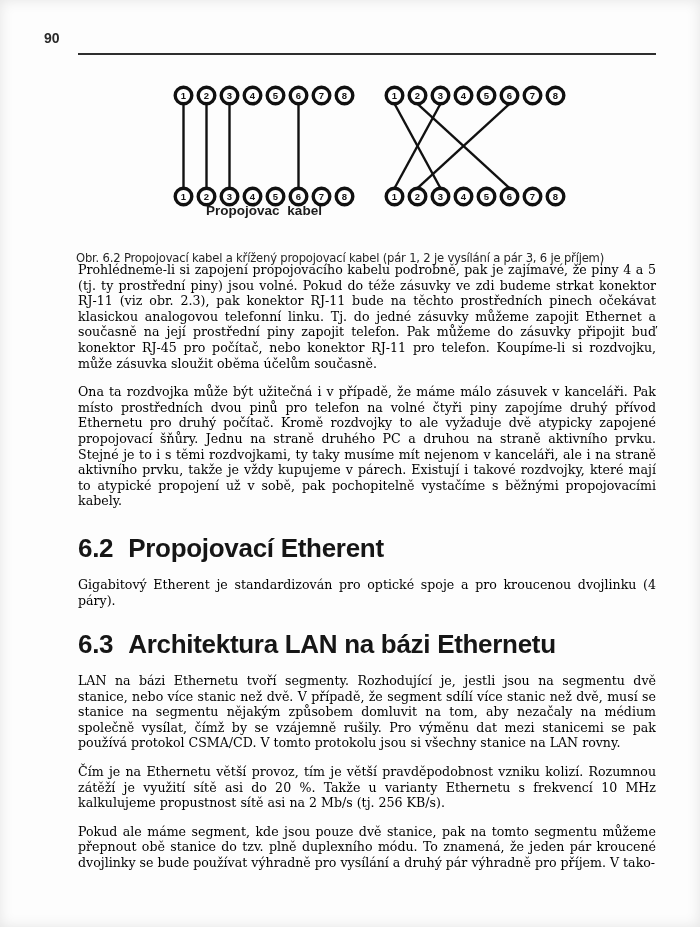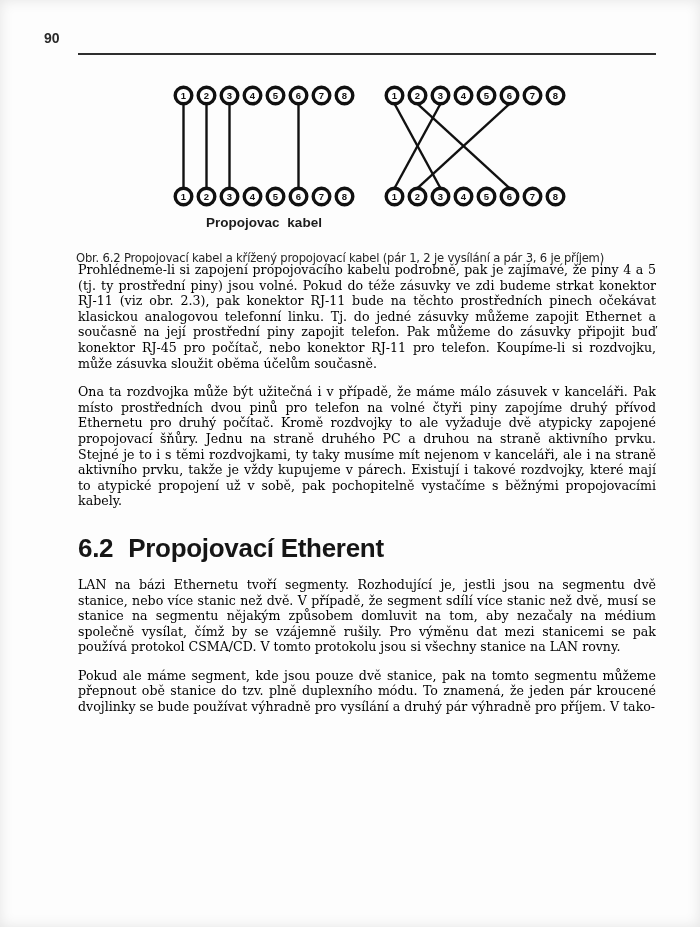--- a/index.html
+++ b/index.html
@@ -35,21 +35,21 @@
   
   .diagram{position:absolute;}
   .diagram-left{left:172px;top:84px;}
   .diagram-right{left:383px;top:84px;}
   .fig-label{
     position:absolute;width:184px;text-align:center;
     font-family:"Liberation Sans", sans-serif;
     font-weight:bold;font-size:13.5px;color:#1c1c1c;
     line-height:17px;word-spacing:4px;
   }
-  .fig-label-left{left:172px;top:214px;}
+  .fig-label-left{left:172px;top:202px;}
   .fig-label-right{left:383px;top:206px;}
   .fig-caption{
     position:absolute;left:76px;top:251px;width:582px;
     font-family:"DejaVu Sans", sans-serif;
     font-size:11.6px;color:#262626;letter-spacing:-0.2px;
     white-space:nowrap;
   }
   
   .body-col{
     position:absolute;left:78px;top:262px;width:578px;
@@ -159,18 +159,23 @@
 
   <div class="fig-caption">Obr. 6.2 Propojovací kabel a křížený propojovací kabel (pár 1, 2 je vysílání a pár 3, 6 je příjem)</div>
 
   <div class="body-col">
     <p>Prohlédneme-li si zapojení propojovacího kabelu podrobně, pak je zajímavé, že piny 4 a 5 (tj. ty prostřední piny) jsou volné. Pokud do téže zásuvky ve zdi budeme strkat konektor RJ-11 (viz obr. 2.3), pak konektor RJ-11 bude na těchto prostředních pinech očekávat klasickou analogovou telefonní linku. Tj. do jedné zásuvky můžeme zapojit Ethernet a současně na její prostřední piny zapojit telefon. Pak můžeme do zásuvky připojit buď konektor RJ-45 pro počítač, nebo konektor RJ-11 pro telefon. Koupíme-li si rozdvojku, může zásuvka sloužit oběma účelům současně.</p>
     <p>Ona ta rozdvojka může být užitečná i v případě, že máme málo zásuvek v kanceláři. Pak místo prostředních dvou pinů pro telefon na volné čtyři piny zapojíme druhý přívod Ethernetu pro druhý počítač. Kromě rozdvojky to ale vyžaduje dvě atypicky zapojené propojovací šňůry. Jednu na straně druhého PC a druhou na straně aktivního prvku. Stejné je to i s těmi rozdvojkami, ty taky musíme mít nejenom v kanceláři, ale i na straně aktivního prvku, takže je vždy kupujeme v párech. Existují i takové rozdvojky, které mají to atypické propojení už v sobě, pak pochopitelně vystačíme s běžnými propojovacími kabely.</p>
 
     <h2 class="section">
       <span class="sec-num">6.2</span><span>Propojovací Etherent</span>
     </h2>
+    <p>Gigabitový Etherent je standardizován pro optické spoje a pro kroucenou dvojlinku (4 páry).</p>
 
+    <h2 class="section h63">
+      <span class="sec-num">6.3</span><span>Architektura LAN na bázi Ethernetu</span>
+    </h2>
     <p>LAN na bázi Ethernetu tvoří segmenty. Rozhodující je, jestli jsou na segmentu dvě stanice, nebo více stanic než dvě. V případě, že segment sdílí více stanic než dvě, musí se stanice na segmentu nějakým způsobem domluvit na tom, aby nezačaly na médium společně vysílat, čímž by se vzájemně rušily. Pro výměnu dat mezi stanicemi se pak používá protokol CSMA/CD. V tomto protokolu jsou si všechny stanice na LAN rovny.</p>
+    <p>Čím je na Ethernetu větší provoz, tím je větší pravděpodobnost vzniku kolizí. Rozumnou zátěží je využití sítě asi do 20 %. Takže u varianty Ethernetu s frekvencí 10 MHz kalkulujeme propustnost sítě asi na 2 Mb/s (tj. 256 KB/s).</p>
     <p>Pokud ale máme segment, kde jsou pouze dvě stanice, pak na tomto segmentu můžeme přepnout obě stanice do tzv. plně duplexního módu. To znamená, že jeden pár kroucené dvojlinky se bude používat výhradně pro vysílání a druhý pár výhradně pro příjem. V tako-</p>
   </div>
 
 </div>
 
 </body></html>

